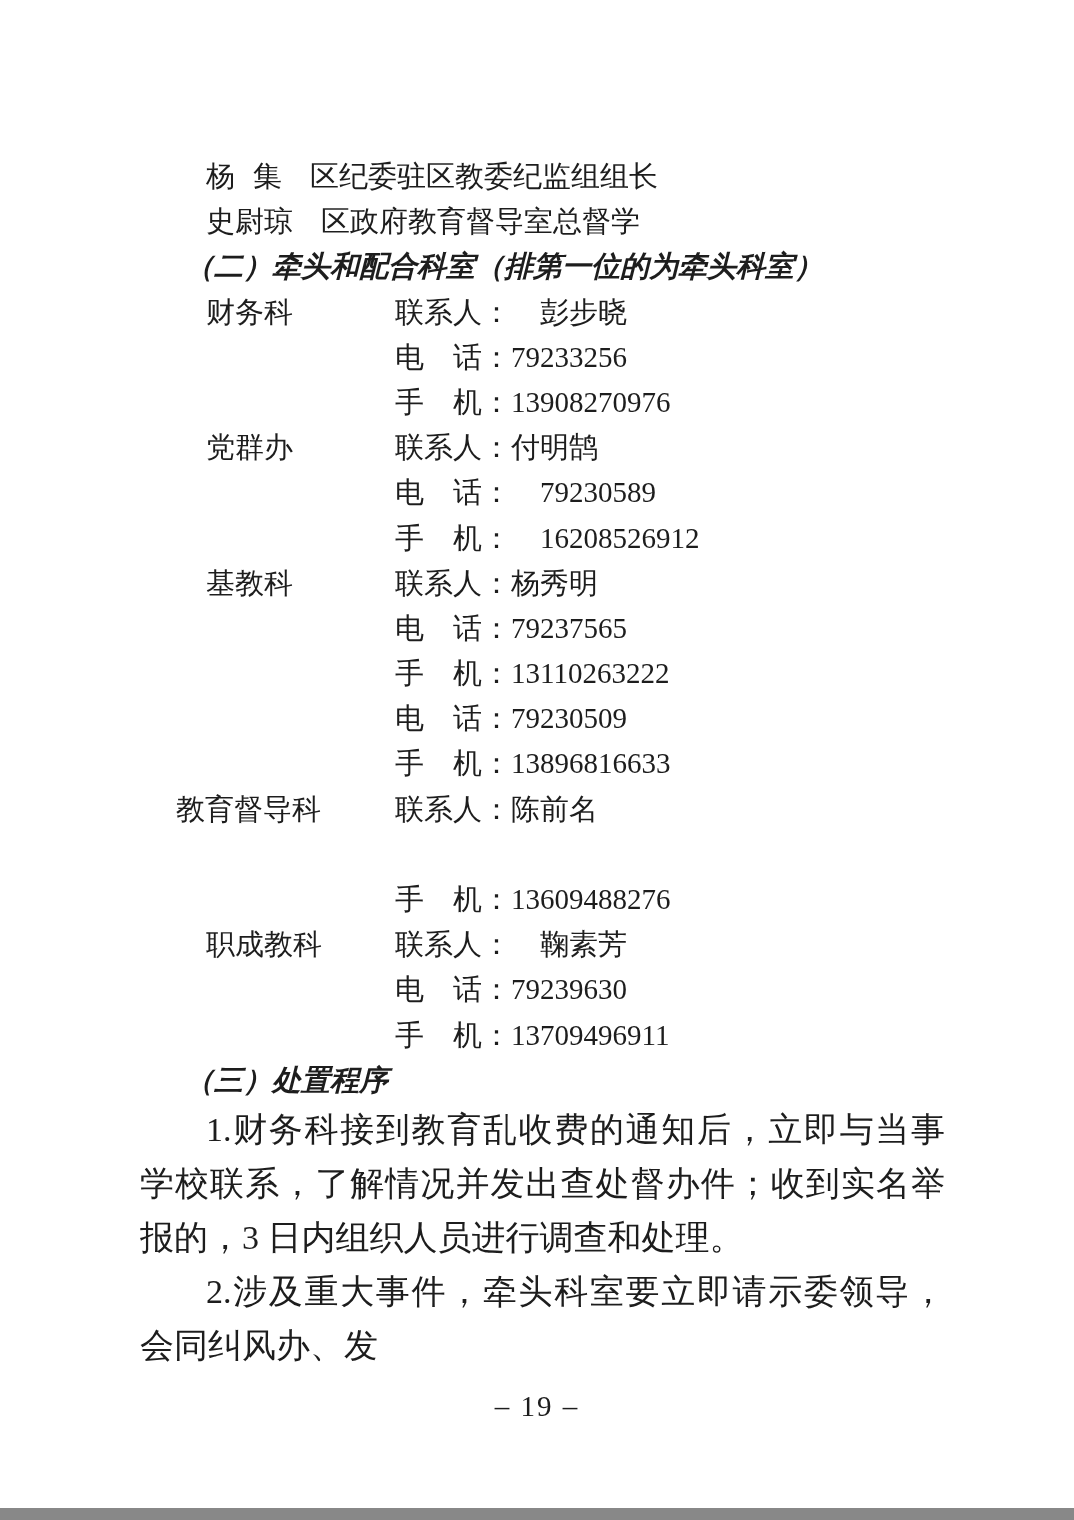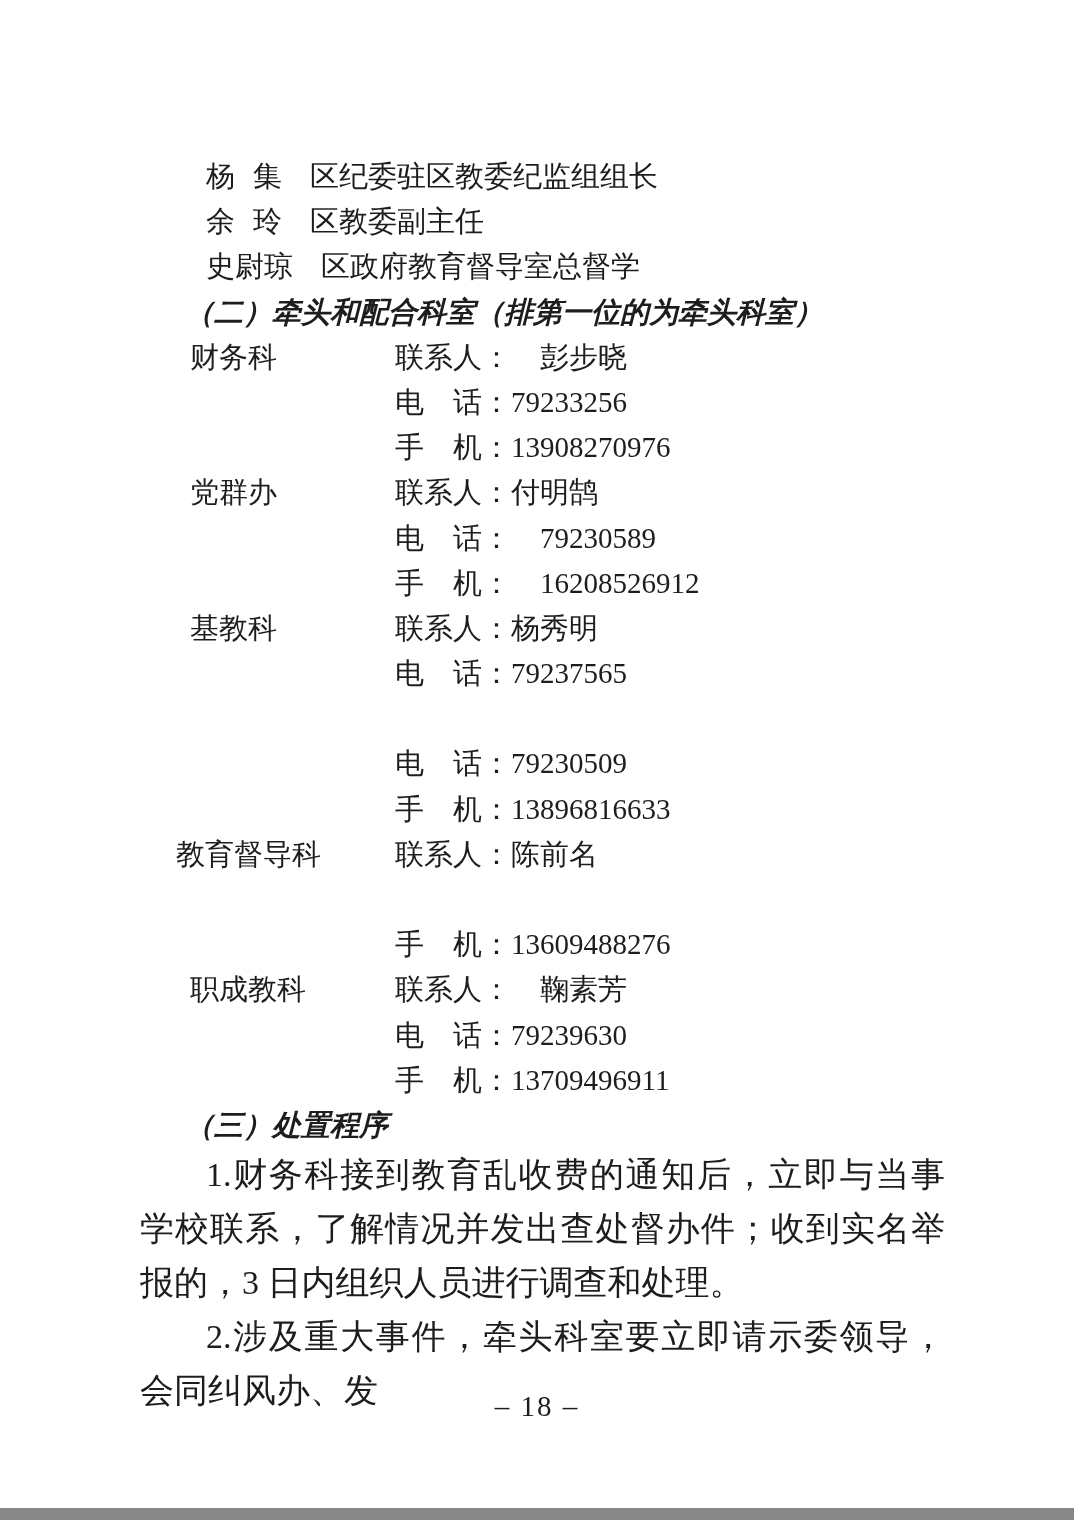--- a/index.html
+++ b/index.html
@@ -32,21 +32,21 @@
   .leader-title { margin-left:28px; }
   
   .sec-heading {
     padding-left:45px;
     font-weight:bold;
     font-style:italic;
   }
   
   .contact-line { display:flex; }
   .label-col { flex:0 0 255px; width:255px; }
-  .dept { display:inline-block; margin-left:50px; }
+  .dept { display:inline-block; margin-left:66px; }
   .dept.dept-long { margin-left:36px; }
   .kv { flex:1 1 auto; }
   
   .para {
     font-size:34px;
     line-height:54px;
     text-align:justify;
     text-indent:66px;
     white-space:normal;
   }
@@ -61,23 +61,20 @@
   }
 </style>
 </head>
 <body>
 
 <div class="page">
   <div class="content">
 
     <div class="line leader-line">
       <span class="leader-name">杨集</span><span class="leader-title">区纪委驻区教委纪监组组长</span>
-    </div>
-    <div class="line leader-line">
-      <span class="leader-name">余玲</span><span class="leader-title">区教委副主任</span>
     </div>
     <div class="line leader-line">
       <span class="leader-name">史尉琼</span><span class="leader-title">区政府教育督导室总督学</span>
     </div>
 
     <div class="line sec-heading">（二）牵头和配合科室（排第一位的为牵头科室）</div>
 
     <div class="line contact-line">
       <span class="label-col"><span class="dept">财务科</span></span>
       <span class="kv"><span>联系人：</span><span>　彭步晓</span></span>
@@ -107,20 +104,21 @@
     <div class="line contact-line">
       <span class="label-col"><span class="dept">基教科</span></span>
       <span class="kv"><span>联系人：</span><span>杨秀明</span></span>
     </div>
     <div class="line contact-line">
       <span class="label-col"></span>
       <span class="kv"><span>电　话：</span><span>79237565</span></span>
     </div>
     <div class="line contact-line">
       <span class="label-col"></span>
+      <span class="kv"><span>手　机：</span><span>13110263222</span></span>
     </div>
 
     <div class="line contact-line">
       <span class="label-col"></span>
       <span class="kv"><span>电　话：</span><span>79230509</span></span>
     </div>
     <div class="line contact-line">
       <span class="label-col"></span>
       <span class="kv"><span>手　机：</span><span>13896816633</span></span>
     </div>
@@ -150,14 +148,14 @@
       <span class="kv"><span>手　机：</span><span>13709496911</span></span>
     </div>
 
     <div class="line sec-heading">（三）处置程序</div>
 
     <div class="para">1.财务科接到教育乱收费的通知后，立即与当事学校联系，了解情况并发出查处督办件；收到实名举报的，3 日内组织人员进行调查和处理。</div>
     <div class="para">2.涉及重大事件，牵头科室要立即请示委领导，会同纠风办、发</div>
 
   </div>
 
-  <div class="page-num">– 18 –</div>
+  <div class="page-num">– 19 –</div>
 </div>
 
 </body></html>

